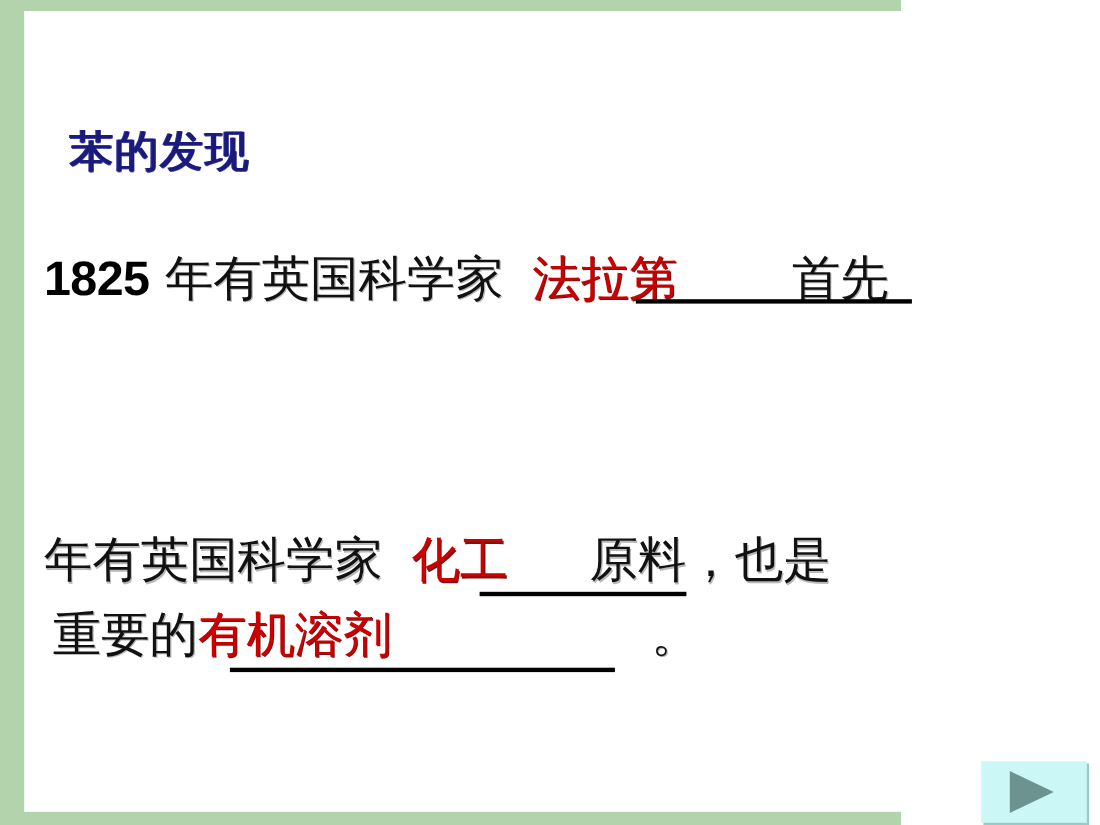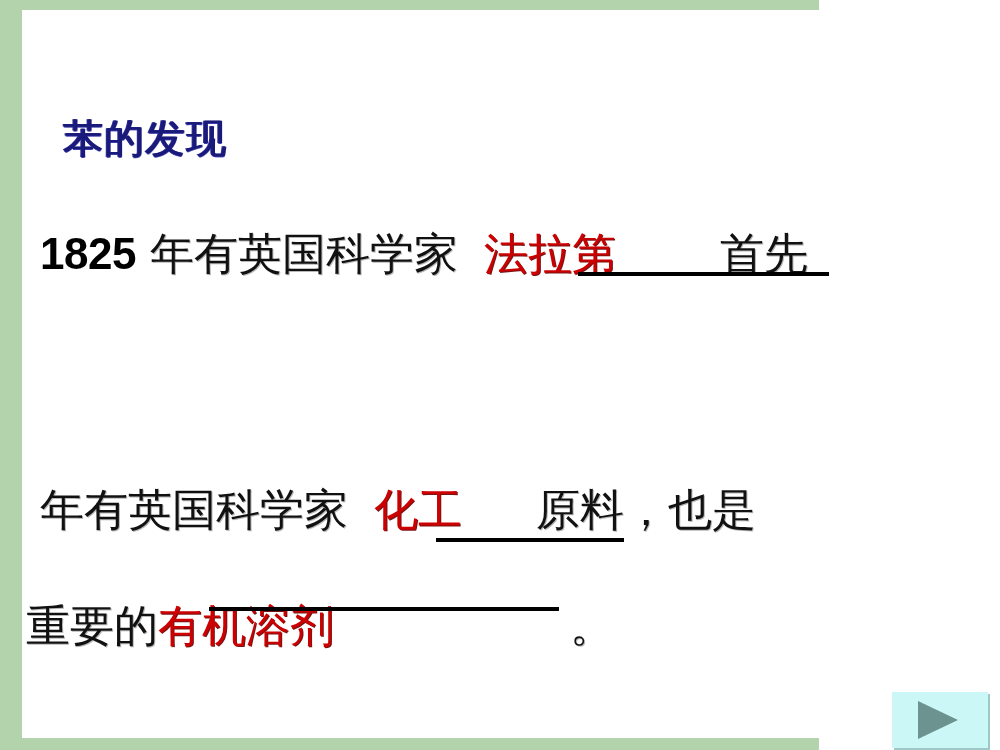--- a/index.html
+++ b/index.html
@@ -73,21 +73,21 @@
   }
   .answer {
     color: #cc0000;
     text-shadow: 1px 1px 0 #7a1414;
   }
 
   
   #p1-l1 { left: 18px; top: 222px; text-align: center; }
   #p1-l2 { left: 18px; top: 282px; }
   #p2-l1 { left: 18px; top: 478px; }
-  #p2-l2 { left: 4px; top: 546px; margin-top: 48px; }
+  #p2-l2 { left: 26px; top: 546px; }
 
   .gap-sm { display: inline-block; width: 14px; }
   .gap-md { display: inline-block; width: 26px; }
   .gap-lg { display: inline-block; width: 74px; }
   .gap-xl { display: inline-block; width: 104px; }
   .gap-blank1 { display: inline-block; width: 236px; }
 
   
   .blank-rule {
     position: absolute;

